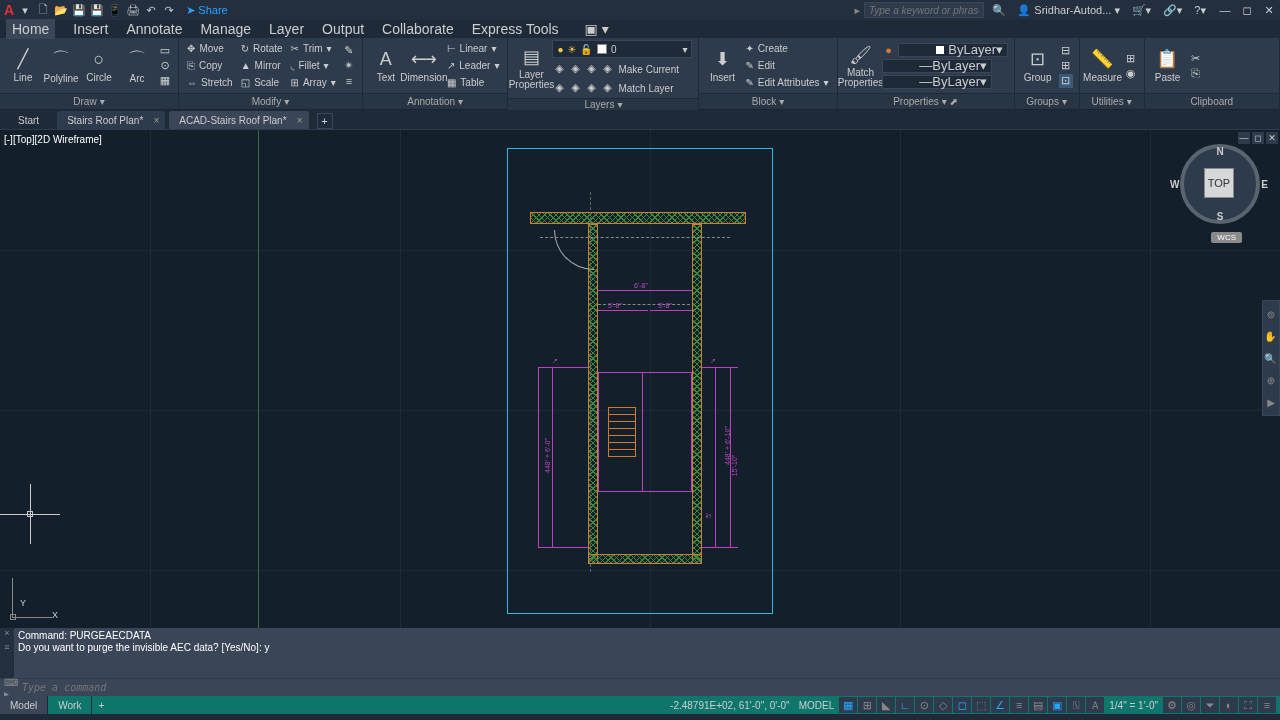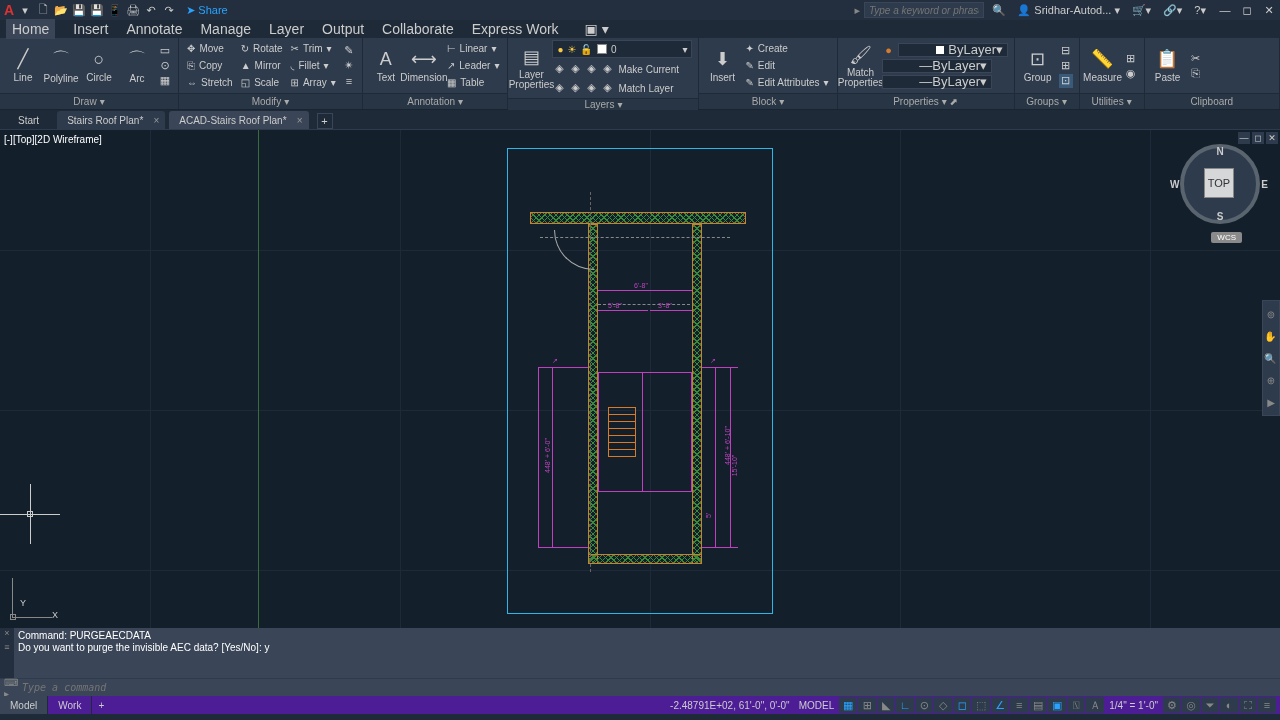--- a/index.html
+++ b/index.html
@@ -96,21 +96,21 @@
 .stair-step { height: 7px; border-bottom: 1px solid #d67a2c; }
 .inner-box { position: absolute; border: 1px solid #c040c0; }
 .cmd-margin { width: 14px; background: #232f3e; display: flex; flex-direction: column; }
 .cmd-margin span { height: 14px; font-size: 9px; color: #888; text-align: center; }
 .cmd-history { flex: 1; background: #3a4657; color: #fff; font-family: Consolas, monospace; font-size: 10px; padding: 2px 4px; line-height: 12px; overflow: hidden; }
 .cmd-input-row { height: 18px; background: #3a4657; display: flex; align-items: center; padding: 0 4px; border-top: 1px solid #2e3b4c; }
 .cmd-input-row .prompt-icon { width: 18px; color: #888; font-size: 10px; }
 .cmd-input { flex: 1; background: transparent; border: none; color: #999; font-family: Consolas, monospace; font-size: 10px; font-style: italic; }
 
 
-.statusbar { height: 18px; background: #4c1d95; display: flex; align-items: center; font-size: 10px; }
+.statusbar { height: 18px; background: #0f766e; display: flex; align-items: center; font-size: 10px; }
 .status-tabs { display: flex; }
 .status-tab { padding: 0 10px; border-right: 1px solid #1e2a38; color: #ccc; height: 18px; display: flex; align-items: center; }
 .status-tab.active { background: #3a4657; }
 .tab-add { width: 18px; display: flex; align-items: center; justify-content: center; }
 .status-spacer { flex: 1; }
 .status-right { display: flex; align-items: center; gap: 1px; padding-right: 4px; }
 .status-item { padding: 0 4px; color: #ccc; }
 .status-btn { width: 18px; height: 16px; display: flex; align-items: center; justify-content: center; color: #888; background: #2e3b4c; font-size: 11px; }
 .status-btn.on { color: #29a3ff; }
 </style>
@@ -150,21 +150,21 @@
 </div>
 
 <div class="menubar">
   <span class="menu-item active">Home</span>
   <span class="menu-item">Insert</span>
   <span class="menu-item">Annotate</span>
   <span class="menu-item">Manage</span>
   <span class="menu-item">Layer</span>
   <span class="menu-item">Output</span>
   <span class="menu-item">Collaborate</span>
-  <span class="menu-item">Express Work</span>
+  <span class="menu-item">Express Tools</span>
   <span class="menu-item menu-end">▣ ▾</span>
 </div>
 
 <div class="ribbon">
 
   <div class="panel">
     <div class="panel-body">
       <div class="big-btn">
           <span class="icon">╱</span>
           <span>Line</span>

